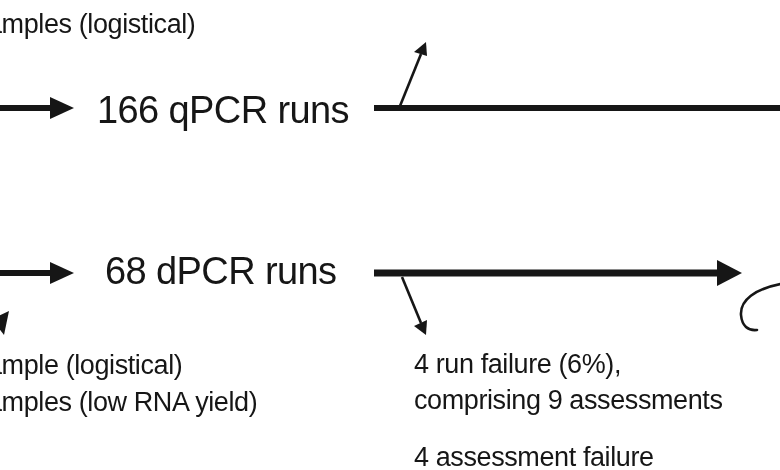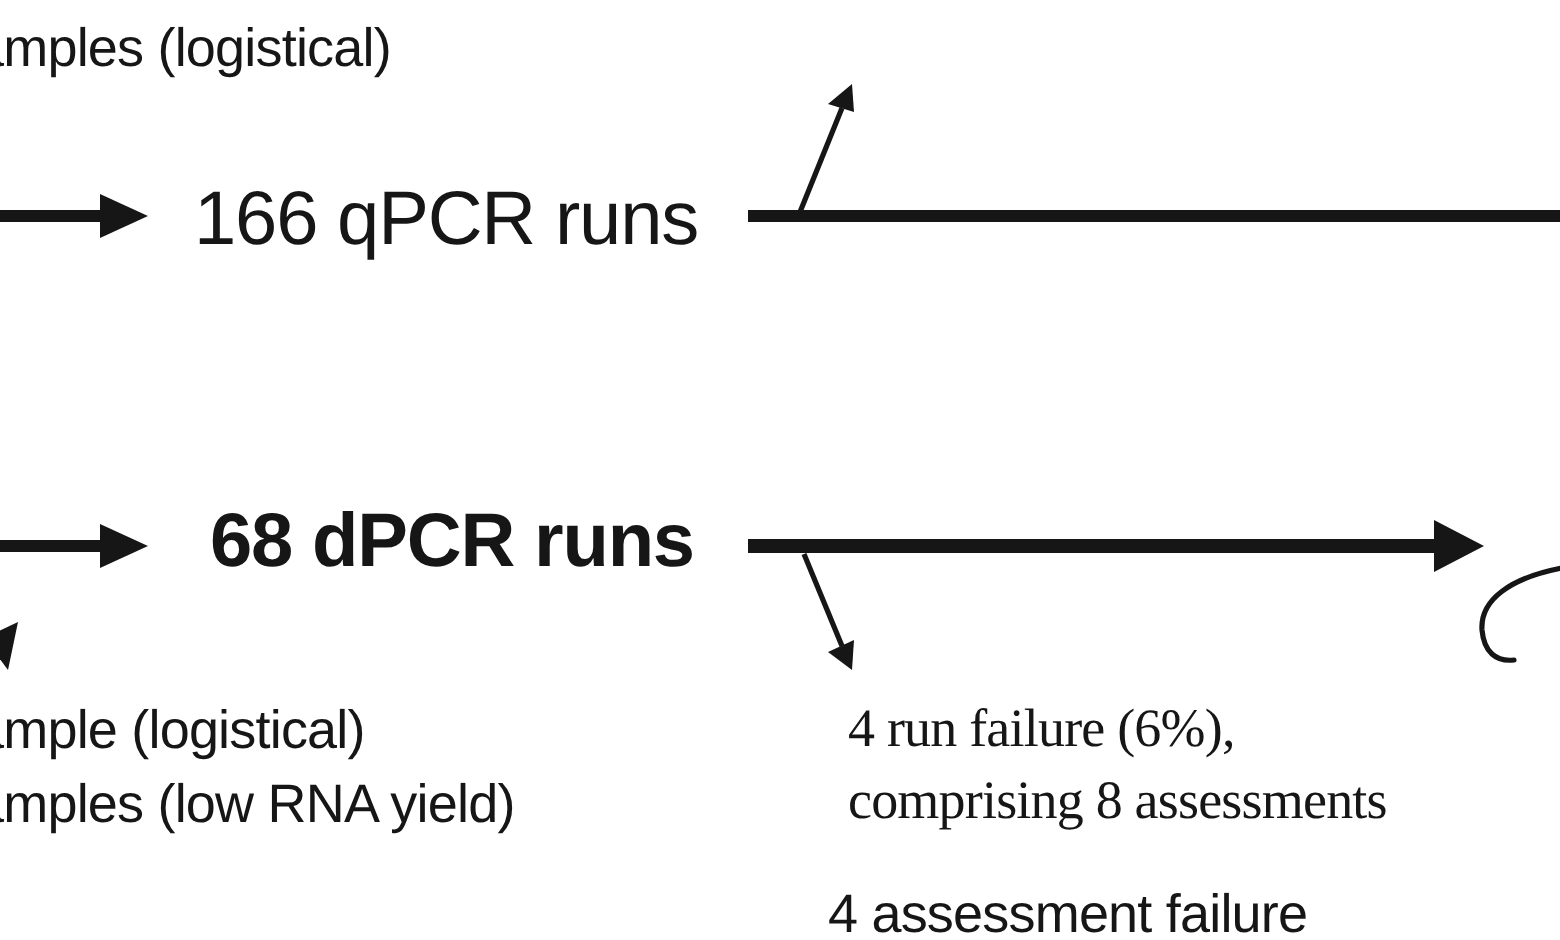--- a/index.html
+++ b/index.html
@@ -78,27 +78,27 @@
     <path d="M 781,284 C 755,289 740,300 741,315 C 742,326 748,331 757,330" fill="none" stroke="#161616" stroke-width="2.6" stroke-linecap="round"></path>
 
     <polygon points="-8,319 9,311 4,335" fill="#161616"></polygon>
   </svg>
 
   <div class="txt t-small" style="left:-13px; top:7px;">amples (logistical)</div>
 
   <div class="txt t-big" style="left:97px; top:90px;">166 qPCR runs</div>
 
 
-  <div class="txt t-big" style="left:105px; top:251px;font-weight:bold;">68 dPCR runs</div>
+  <div class="txt t-big" style="left:105px; top:251px;">68 dPCR runs</div>
 
   <div class="txt t-small two-line" style="left:-13px; top:348px;">
     <div>ample (logistical)</div>
     <div>amples (low RNA yield)</div>
   </div>
 
-  <div class="txt t-small two-line-tight" style="left:424px; top:347px;font-family:Liberation Serif, serif;">
+  <div class="txt t-small two-line-tight" style="left:414px; top:347px;">
     <div>4 run failure (6%),</div>
-    <div>comprising 8 assessments</div>
+    <div>comprising 9 assessments</div>
   </div>
 
   <div class="txt t-small" style="left:414px; top:440px;">4 assessment failure</div>
 
 </div>
 
 </body></html>

